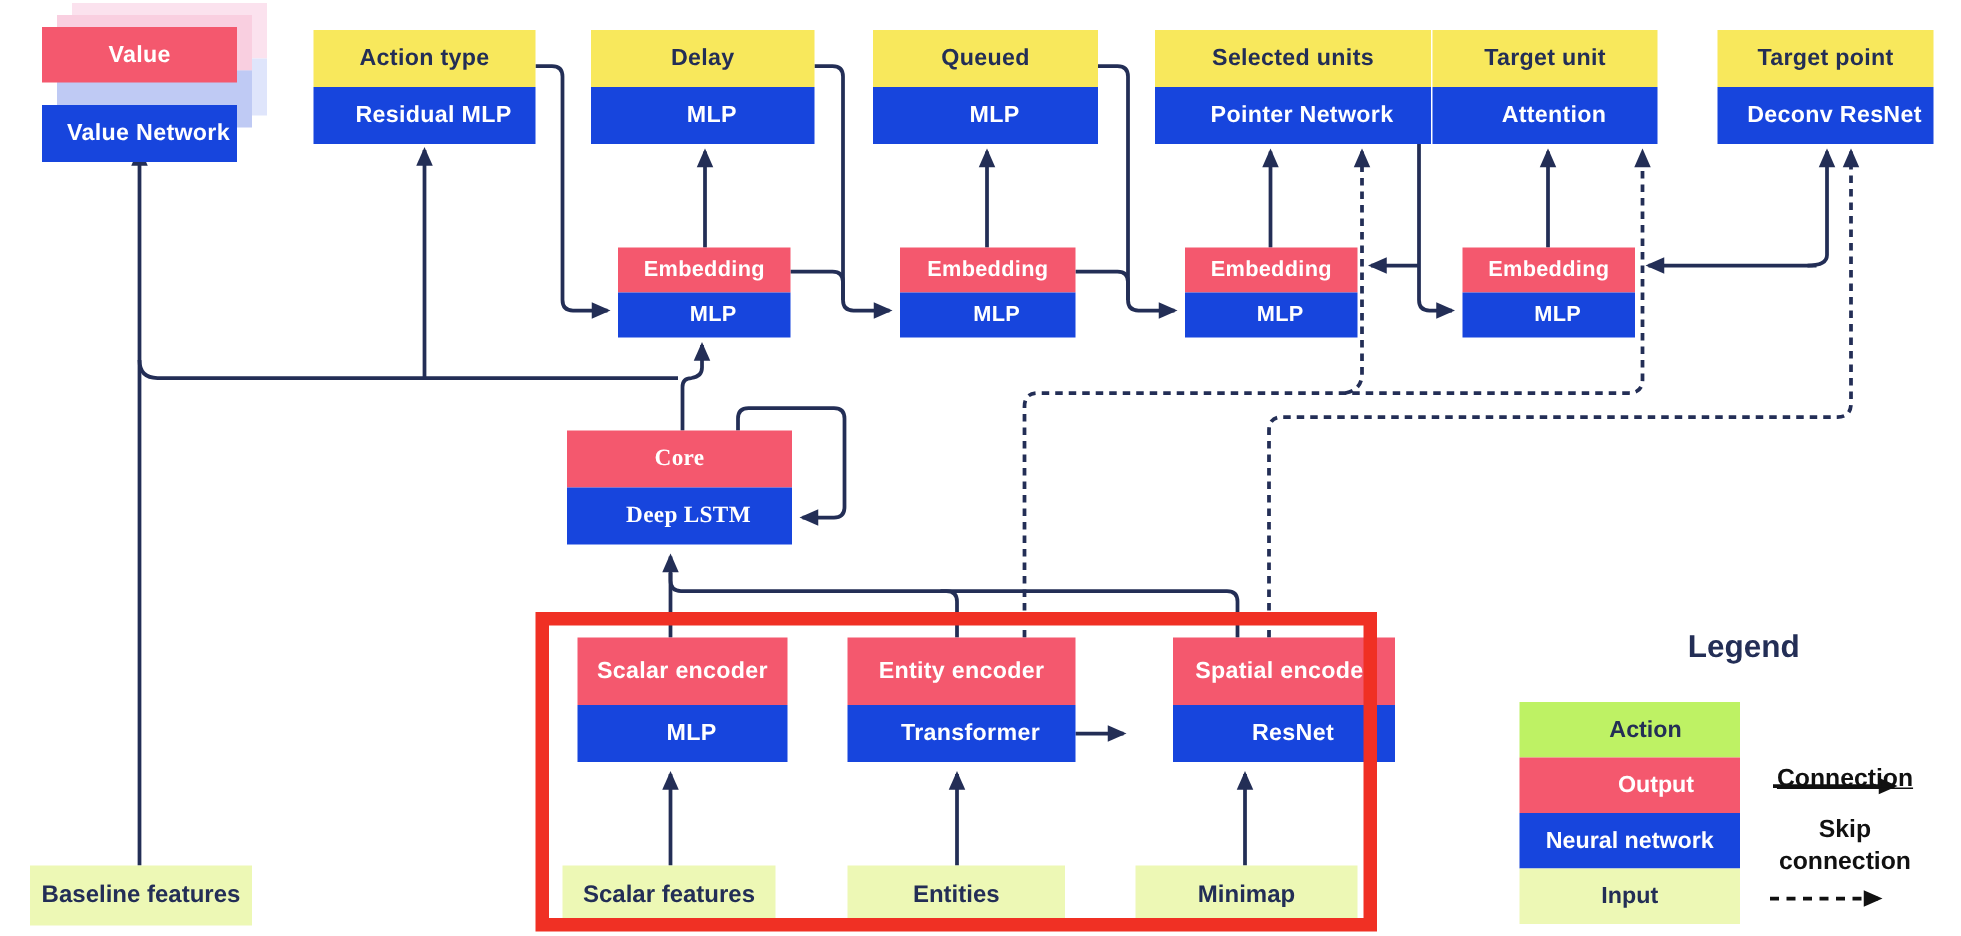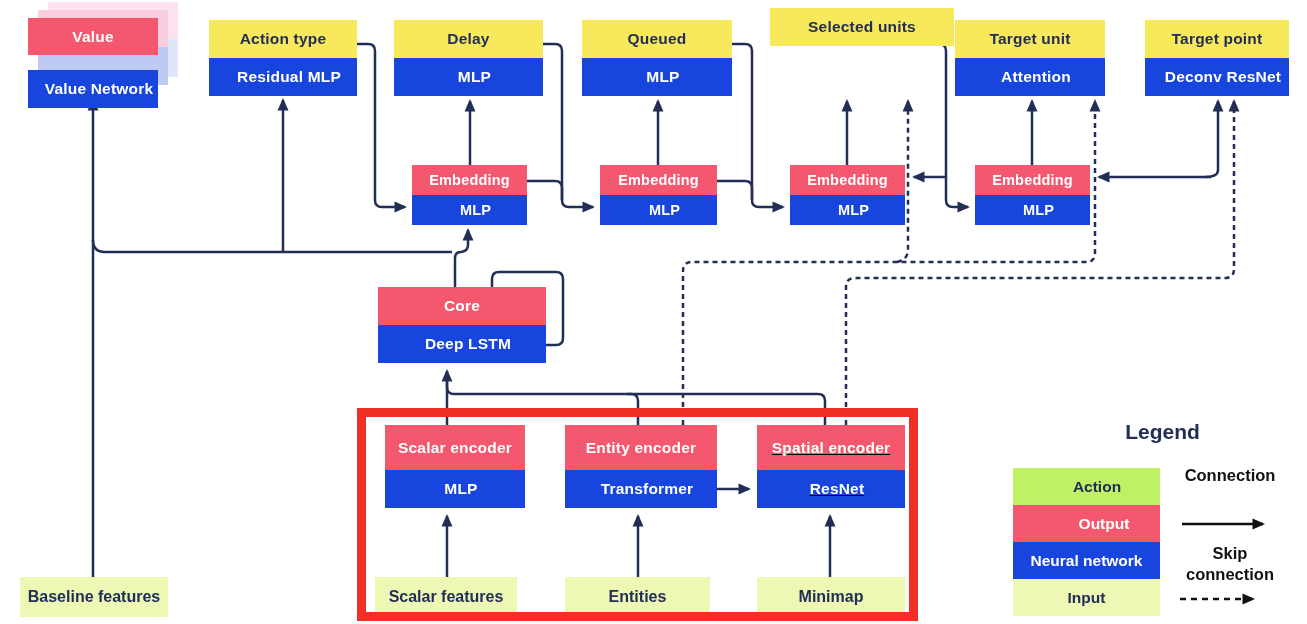--- a/index.html
+++ b/index.html
@@ -27,22 +27,22 @@
   .shadow{position:absolute;z-index:0;}
   .shadow .s-top,.shadow .s-bot{width:100%;}
   .redbox{position:absolute; left:357px; top:408px; width:543px; height:195px;
     border:9px solid var(--red); z-index:3; background:transparent;}
   .legend-title{position:absolute;left:1090px;top:420px;width:145px;text-align:center;
     z-index:2;color:var(--navy);font-size:21px;font-weight:600;}
   .legend-stack{position:absolute;left:1013px;top:468px;width:147px;z-index:2;}
   .legend-row{height:37px;display:flex;align-items:center;justify-content:center;
     font-size:15.5px;font-weight:700;}
   .legend-row.dark{color:var(--navy);} .legend-row.light{color:#ffffff;}
-  .conn-label{position:absolute;left:1175px;top:466px;width:110px;text-align:center;
-    z-index:2;color:var(--black);font-size:16.5px;font-weight:700;}
+  .conn-label{position:absolute;left:1175px;top:510px;width:110px;text-align:center;
+    z-index:2;color:var(--black);font-size:16.5px;font-weight:700;text-decoration:underline;}
   .skip-label{position:absolute;left:1175px;top:543px;width:110px;text-align:center;
     z-index:2;color:var(--black);font-size:16.5px;font-weight:700;line-height:21px;}
 </style>
 </head>
 <body>
 
 <div class="canvas">
 
   <div class="shadow" style="left:48px;top:2px;width:130px;height:75px;">
     <div class="s-top" style="height:37px;background:#fbe2ee;"></div>
@@ -110,22 +110,23 @@
     <div class="body blue">Residual MLP</div>
   </div>
   <div class="block head" style="left:394px;top:20px;width:149px;">
     <div class="cap yellow">Delay</div>
     <div class="body blue">MLP</div>
   </div>
   <div class="block head" style="left:582px;top:20px;width:150px;">
     <div class="cap yellow">Queued</div>
     <div class="body blue">MLP</div>
   </div>
-  <div class="block head" style="left:770px;top:8px;width:184px;">
+  <div class="block head" style="left:770px;top:20px;width:184px;">
     <div class="cap yellow">Selected units</div>
+    <div class="body blue">Pointer Network</div>
   </div>
   <div class="block head" style="left:955px;top:20px;width:150px;">
     <div class="cap yellow">Target unit</div>
     <div class="body blue">Attention</div>
   </div>
   <div class="block head" style="left:1145px;top:20px;width:144px;">
     <div class="cap yellow">Target point</div>
     <div class="body blue">Deconv ResNet</div>
   </div>
 
@@ -139,34 +140,34 @@
   </div>
   <div class="block emb" style="left:790px;top:165px;width:115px;">
     <div class="cap pink">Embedding</div>
     <div class="body blue">MLP</div>
   </div>
   <div class="block emb" style="left:975px;top:165px;width:115px;">
     <div class="cap pink">Embedding</div>
     <div class="body blue">MLP</div>
   </div>
 
-  <div class="block head" style="left:378px;top:287px;width:168px;">
+  <div class="block head" style="left:378px;top:287px;width:150px;font-family:Liberation Serif, serif;">
     <div class="cap pink">Core</div>
     <div class="body blue">Deep LSTM</div>
   </div>
 
   <div class="block enc" style="left:385px;top:425px;width:140px;">
     <div class="cap pink">Scalar encoder</div>
     <div class="body blue">MLP</div>
   </div>
   <div class="block enc" style="left:565px;top:425px;width:152px;">
     <div class="cap pink">Entity encoder</div>
     <div class="body blue">Transformer</div>
   </div>
-  <div class="block enc" style="left:757px;top:425px;width:148px;text-decoration:underline;">
+  <div class="block enc" style="left:782px;top:425px;width:148px;">
     <div class="cap pink">Spatial encoder</div>
     <div class="body blue">ResNet</div>
   </div>
 
   <div class="input" style="left:20px;top:577px;width:148px;">Baseline features</div>
   <div class="input" style="left:375px;top:577px;width:142px;">Scalar features</div>
   <div class="input" style="left:565px;top:577px;width:145px;">Entities</div>
   <div class="input" style="left:757px;top:577px;width:148px;">Minimap</div>
 
   <div class="redbox"></div>

